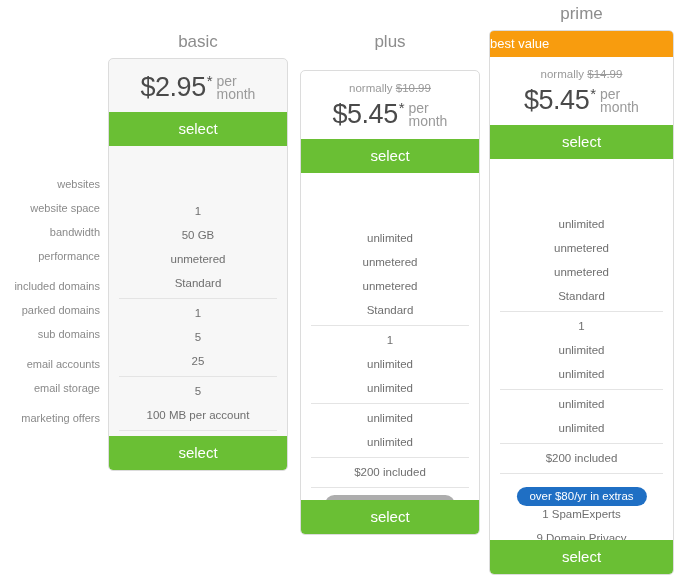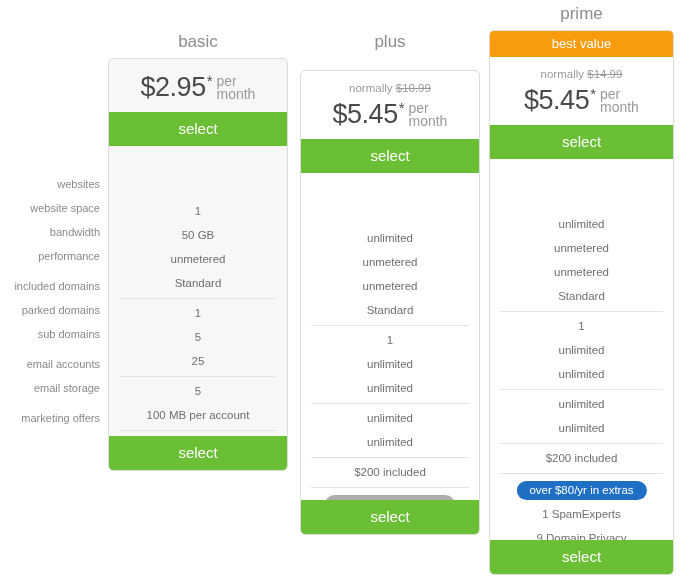--- a/index.html
+++ b/index.html
@@ -65,21 +65,20 @@
     border: 1px solid #dcdcdc;
     border-radius: 5px;
     box-sizing: border-box;
     overflow: hidden;
   }
   .card.tinted { background: #f7f7f7; }
 
   .best-value {
     height: 26px;
     line-height: 26px;
-    text-align: center;
     background: #f89c0e;
     color: #ffffff;
     font-size: 13px;
   }
 
   .price-box {
     text-align: center;
     padding-top: 10px;
     padding-bottom: 10px;
   }
@@ -161,21 +160,21 @@
     height: 19px;
     line-height: 19px;
     padding: 0 13px;
     border-radius: 10px;
     font-size: 11.5px;
     color: #ffffff;
     white-space: nowrap;
     text-align: center;
   }
   .badge.gray { background: #adadad; }
-  .badge.blue { background: #1f6fc4; }
+  .badge.blue { background: #1f6fc4; margin-top: 6px; }
 </style>
 </head>
 <body>
 
 <div class="pricing-table">
 
   <div class="labels-col">
     <div class="label-row" style="top:177px">websites</div>
     <div class="label-row" style="top:201px">website space</div>
     <div class="label-row" style="top:225px">bandwidth</div>

